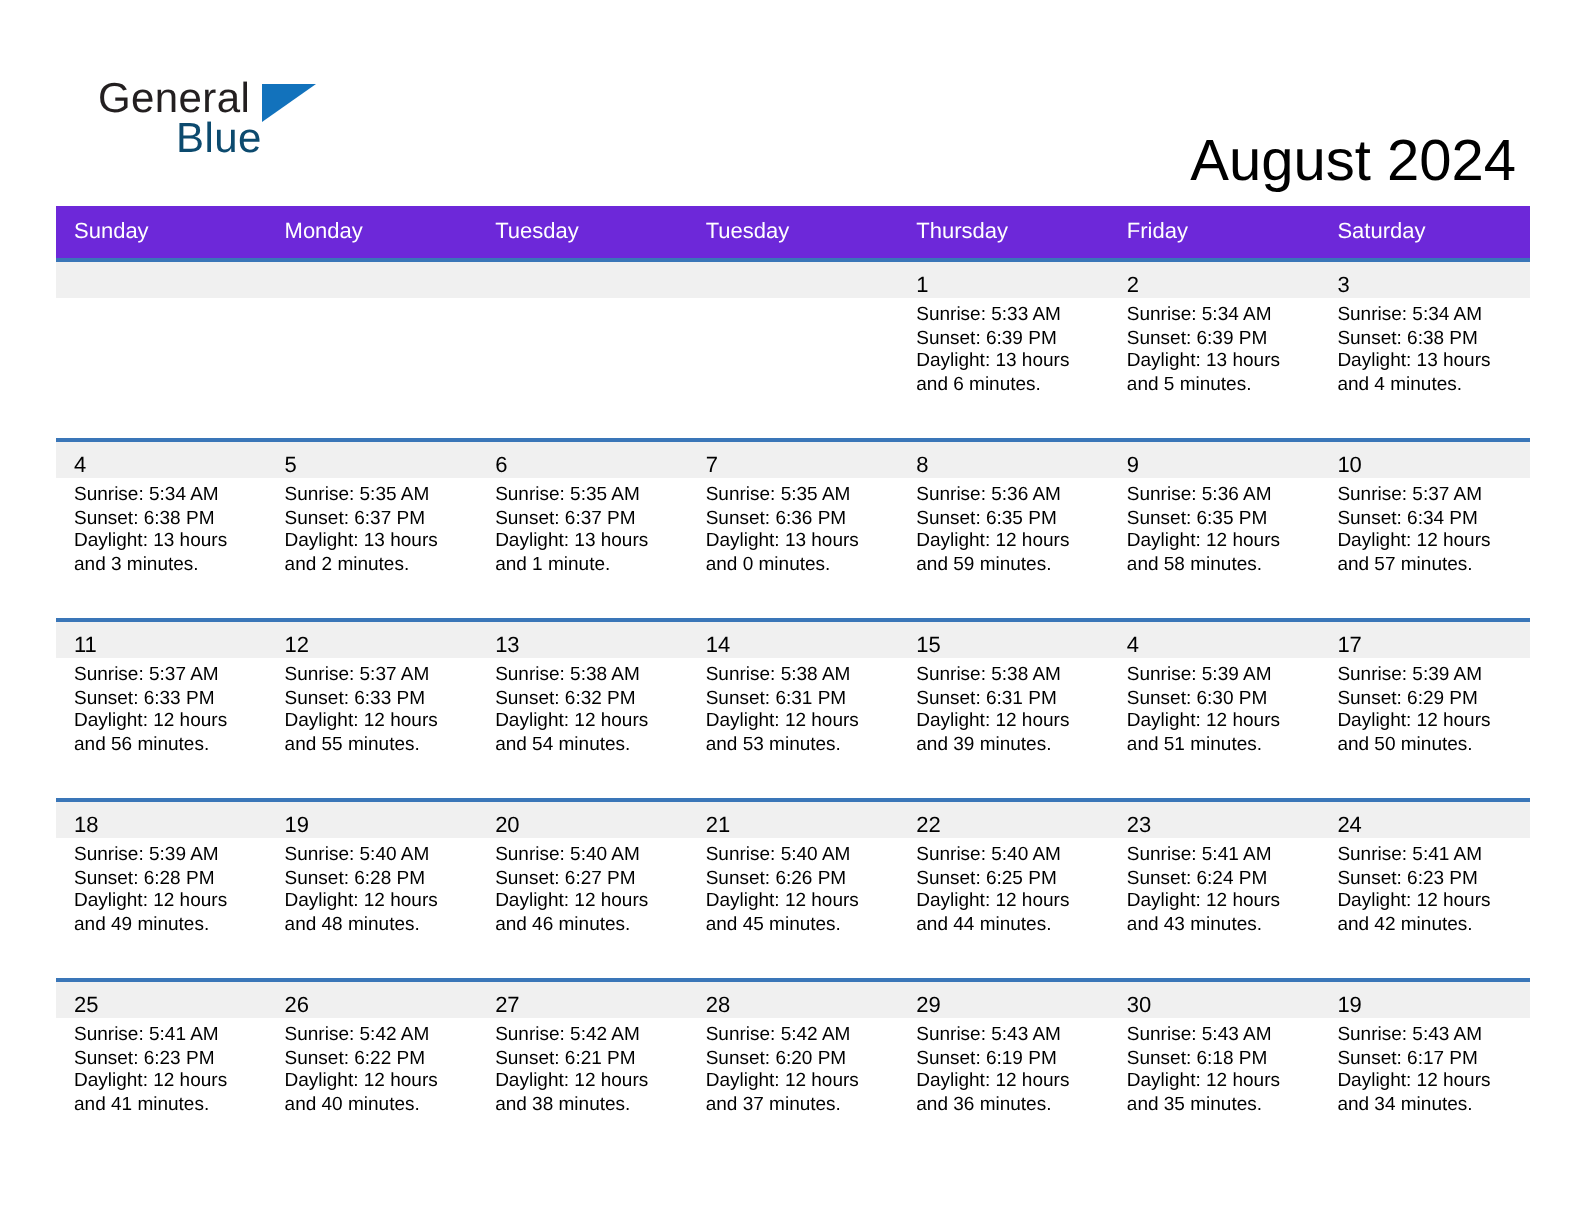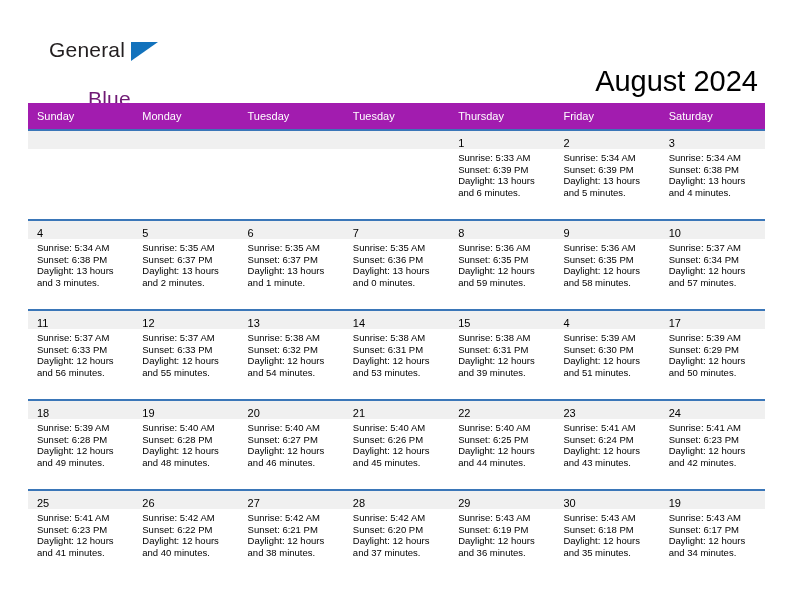--- a/index.html
+++ b/index.html
@@ -45,23 +45,22 @@
     color: #231f20;
     font-family: "Liberation Sans", sans-serif;
     margin-left: 15px;
   }
   .brand-blue {
     position: absolute;
     left: 54px;
     top: 20px;
     font-size: 21px;
     letter-spacing: 0.2px;
-    color: #701a75;
+    color: #0c4a6e;
     font-family: "Liberation Sans", sans-serif;
-    margin-top: 29px;
   }
   .brand-triangle {
     position: absolute;
     left: 97px;
     top: 4px;
     width: 0;
     height: 0;
     border-left: 27px solid #1272bc;
     border-bottom: 19px solid transparent;
   }
@@ -95,21 +94,21 @@
     left: 28px;
     top: 103px;
     width: 737px;
   }
   table.cal {
     border-collapse: collapse;
     table-layout: fixed;
     width: 737px;
   }
   table.cal th {
-    background: #a21caf;
+    background: #6d28d9;
     color: #ffffff;
     font-size: 11px;
     font-weight: normal;
     text-align: left;
     padding: 6px 0 6px 9px;
     height: 14px;
     border: none;
   }
   table.cal td {
     vertical-align: top;

